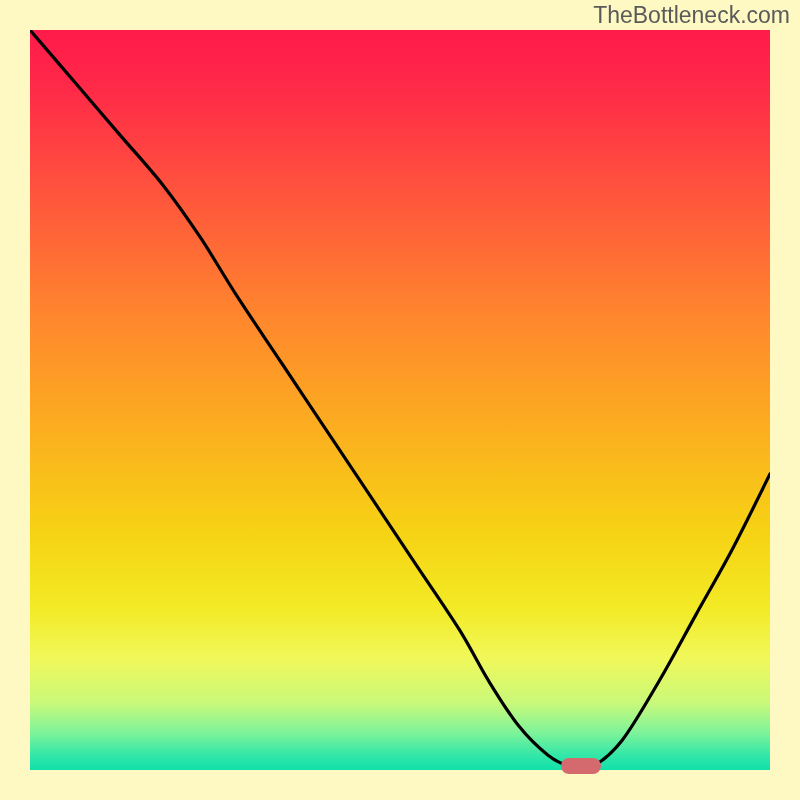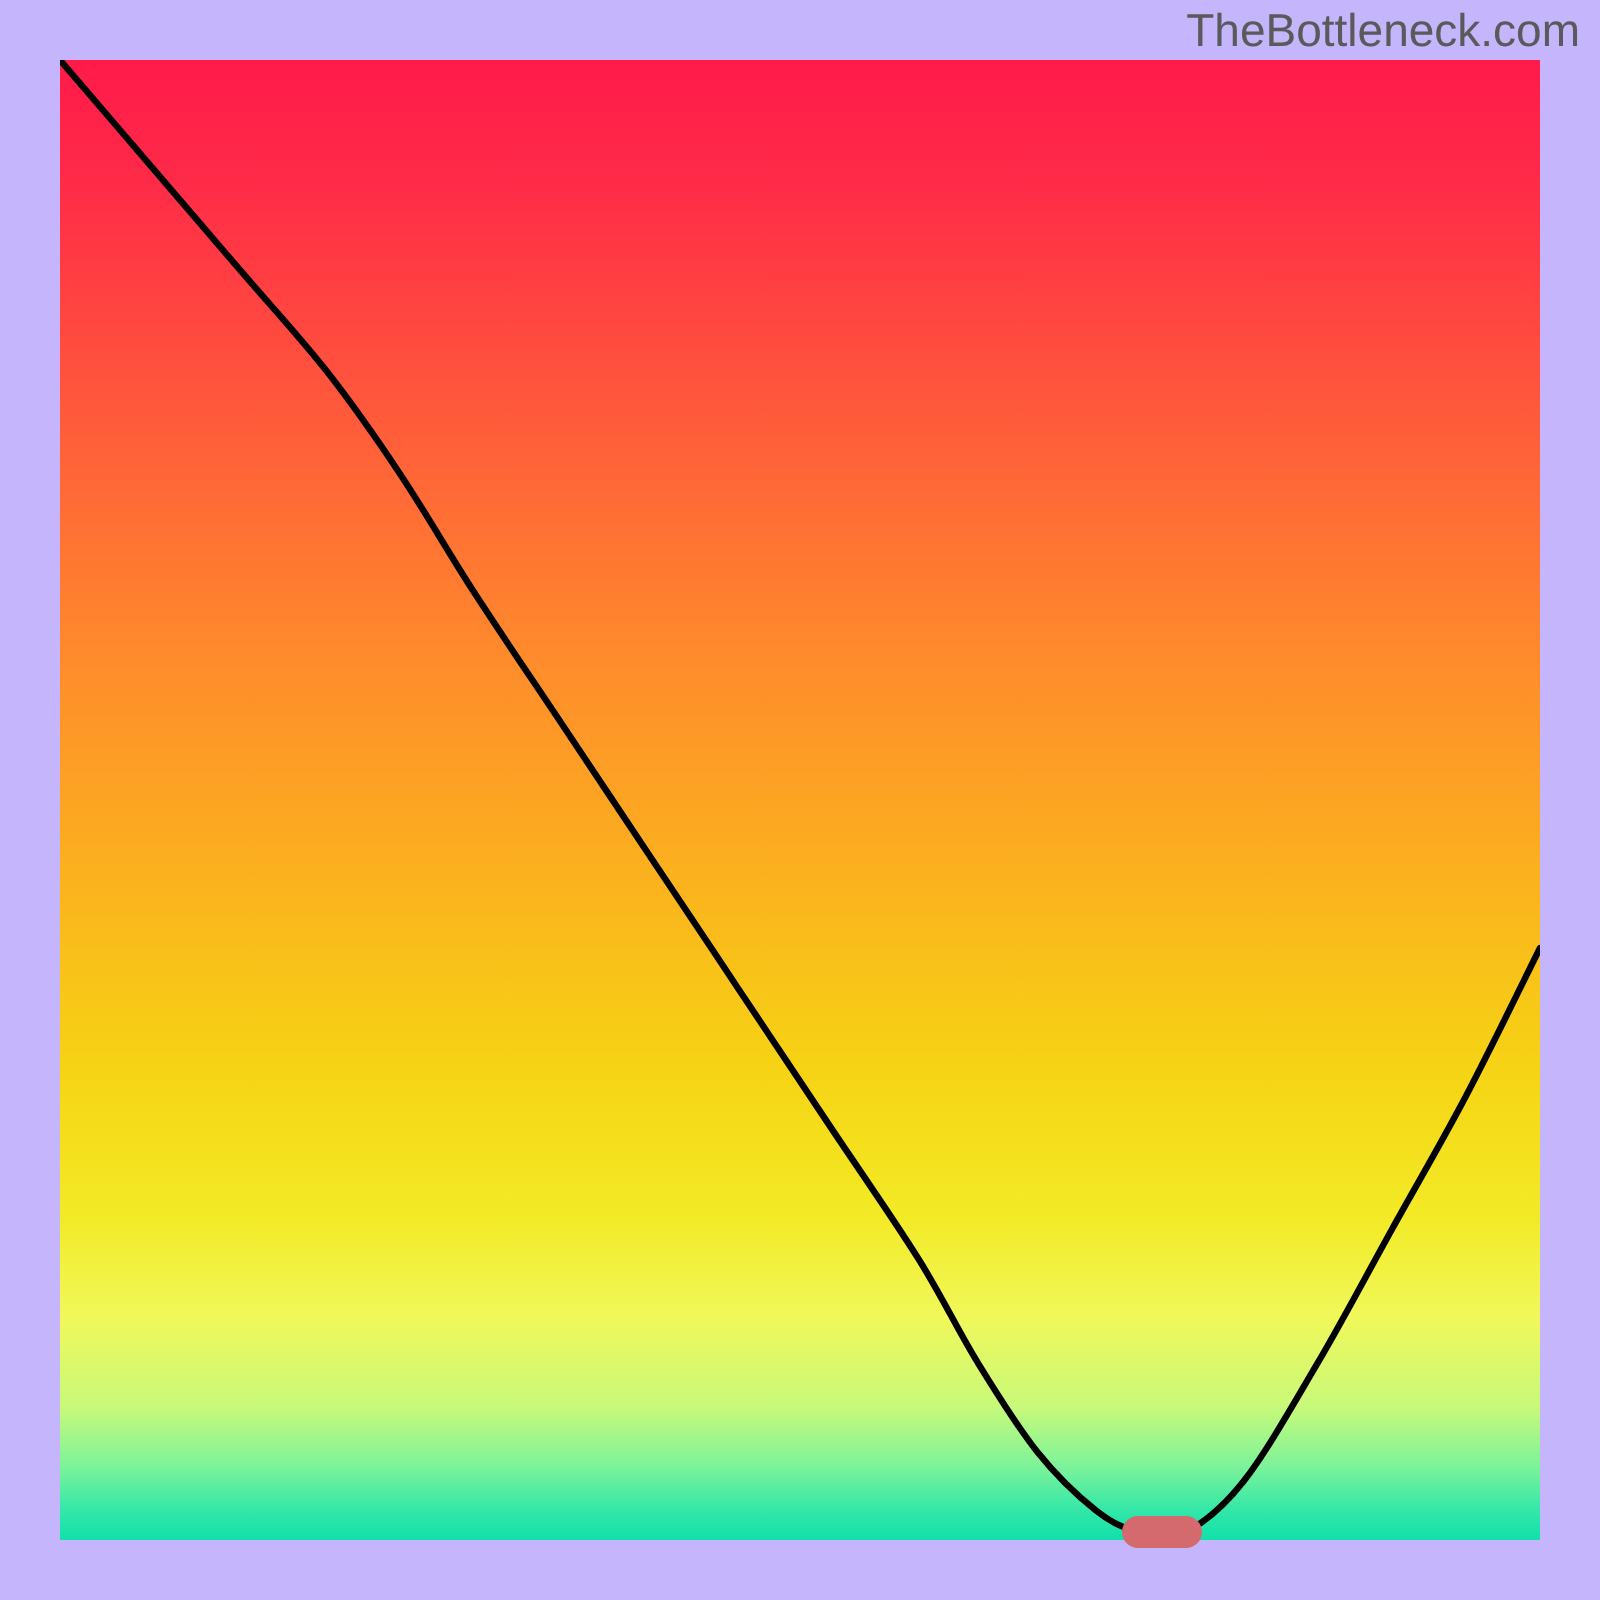--- a/index.html
+++ b/index.html
@@ -7,21 +7,21 @@
     padding: 0;
     width: 800px;
     height: 800px;
     background: #000000;
     overflow: hidden;
   }
   .container {
     position: relative;
     width: 800px;
     height: 800px;
-    background: #c4b5fd;
+    background: #fef9c3;
   }
   .watermark {
     position: absolute;
     top: 2px;
     right: 10px;
     font-family: Arial, Helvetica, sans-serif;
     font-size: 23px;
     font-weight: 500;
     color: #5a5a5a;
     letter-spacing: 0px;

